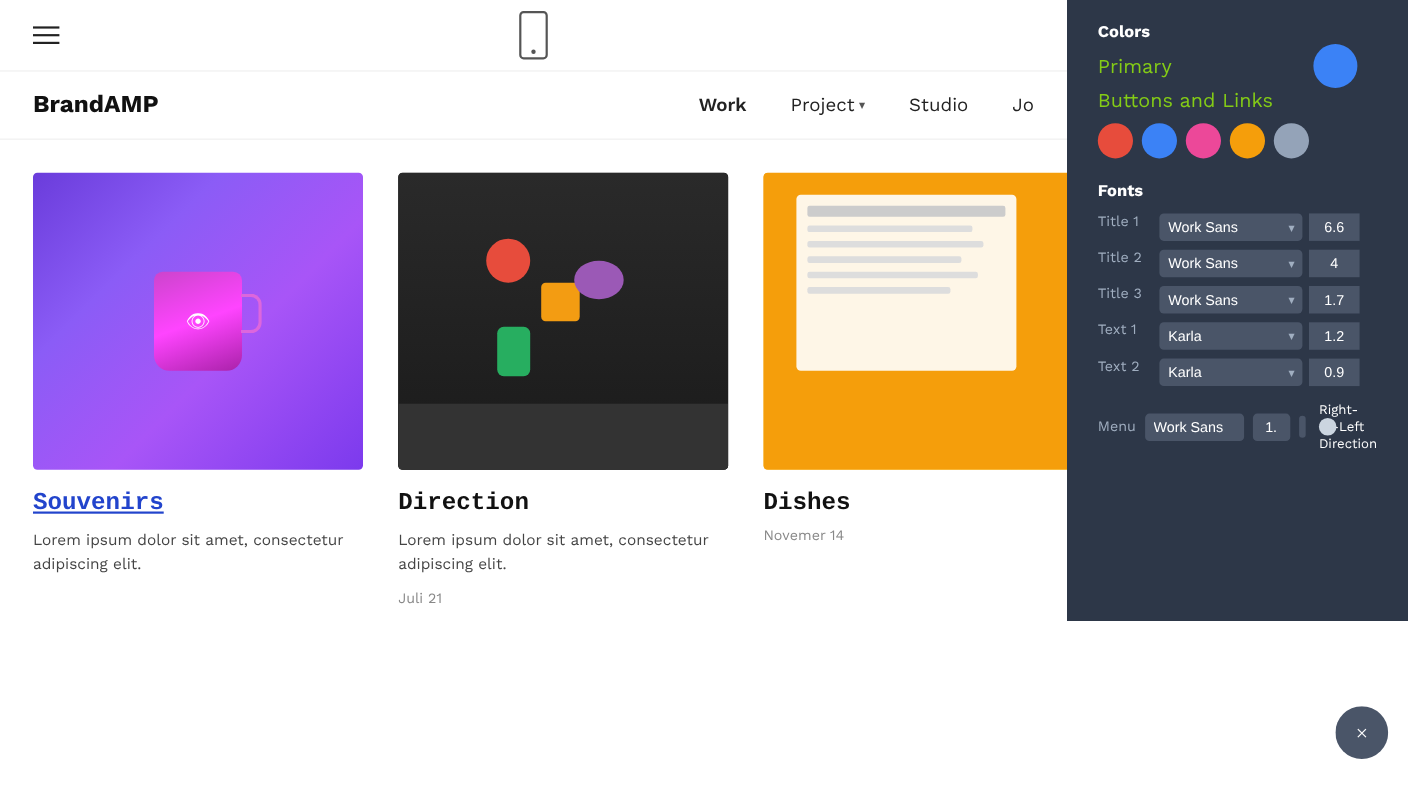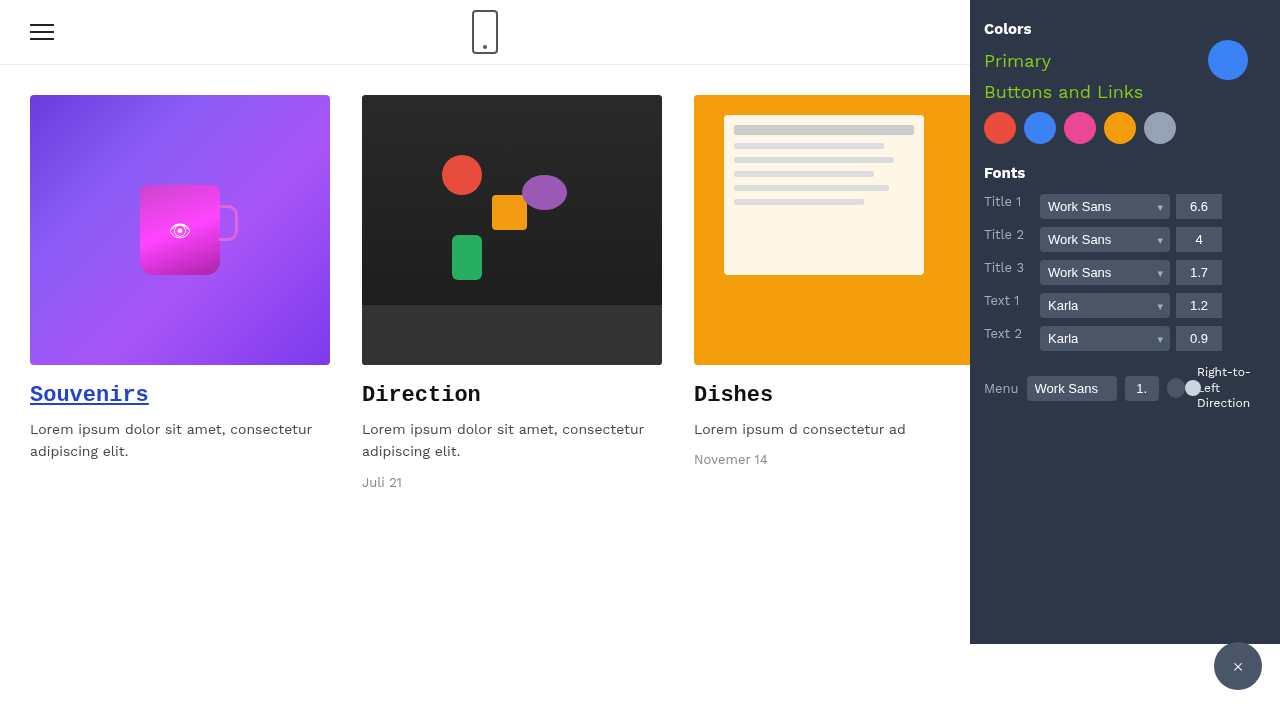--- a/index.html
+++ b/index.html
@@ -185,24 +185,24 @@
       font-size: 13px;
       color: #888;
     }
 
     
     .right-panel {
       position: fixed;
       right: 0;
       top: 0;
       width: 310px;
-      height: 644px;
+      height: 564px;
       background: #2d3748;
       color: #fff;
-      padding: 20px 14px;
+      padding: 20px 28px;
       overflow-y: auto;
     }
 
     .panel-section-title {
       font-size: 15px;
       font-weight: 700;
       color: #fff;
       margin-bottom: 12px;
     }
 
@@ -378,20 +378,32 @@
       <div class="hamburger">
         <span></span>
         <span></span>
         <span></span>
       </div>
       <div class="phone-icon">
         <div class="phone-dot"></div>
       </div>
     </div>
 
+    <div class="navbar">
+      <div class="brand">BrandAMP</div>
+      <nav class="nav-links">
+        <a class="nav-link active">Work</a>
+        <a class="nav-link nav-link-dropdown">
+          <span>Project</span>
+          <span class="dropdown-arrow">▾</span>
+        </a>
+        <a class="nav-link">Studio</a>
+        <a class="nav-link">Jo</a>
+      </nav>
+    </div>
 
     <div class="cards-grid">
 
       <div class="card">
         <div class="card-image card-image-souvenir">
           <div class="mug">
             <span class="eye-icon">👁</span>
           </div>
         </div>
         <div class="card-title underlined">Souvenirs</div>
@@ -421,21 +433,20 @@
             <rect x="30" y="20" width="200" height="160" rx="4" fill="#fff" opacity="0.9"></rect>
             <rect x="40" y="30" width="180" height="10" rx="2" fill="#ccc"></rect>
             <rect x="40" y="48" width="150" height="6" rx="2" fill="#ddd"></rect>
             <rect x="40" y="62" width="160" height="6" rx="2" fill="#ddd"></rect>
             <rect x="40" y="76" width="140" height="6" rx="2" fill="#ddd"></rect>
             <rect x="40" y="90" width="155" height="6" rx="2" fill="#ddd"></rect>
             <rect x="40" y="104" width="130" height="6" rx="2" fill="#ddd"></rect>
           </svg>
         </div>
         <div class="card-title">Dishes</div>
-        <div class="card-desc">Lorem ipsum d consectetur ad</div>
         <div class="card-date">Novemer 14</div>
       </div>
 
     </div>
   </div>
 
   <div class="right-panel">
 
     <div style="position:relative;">
       <div class="panel-section-title">Colors</div>

